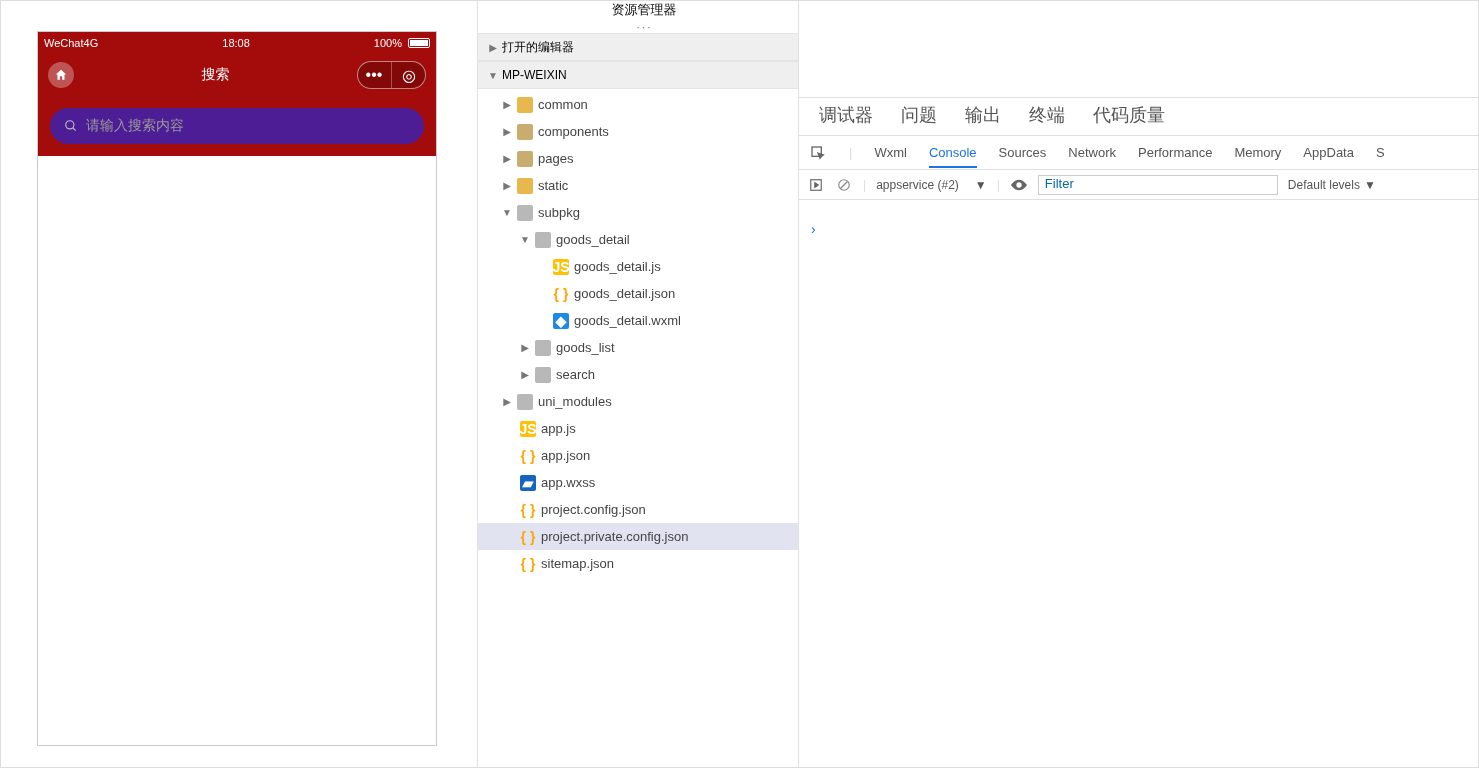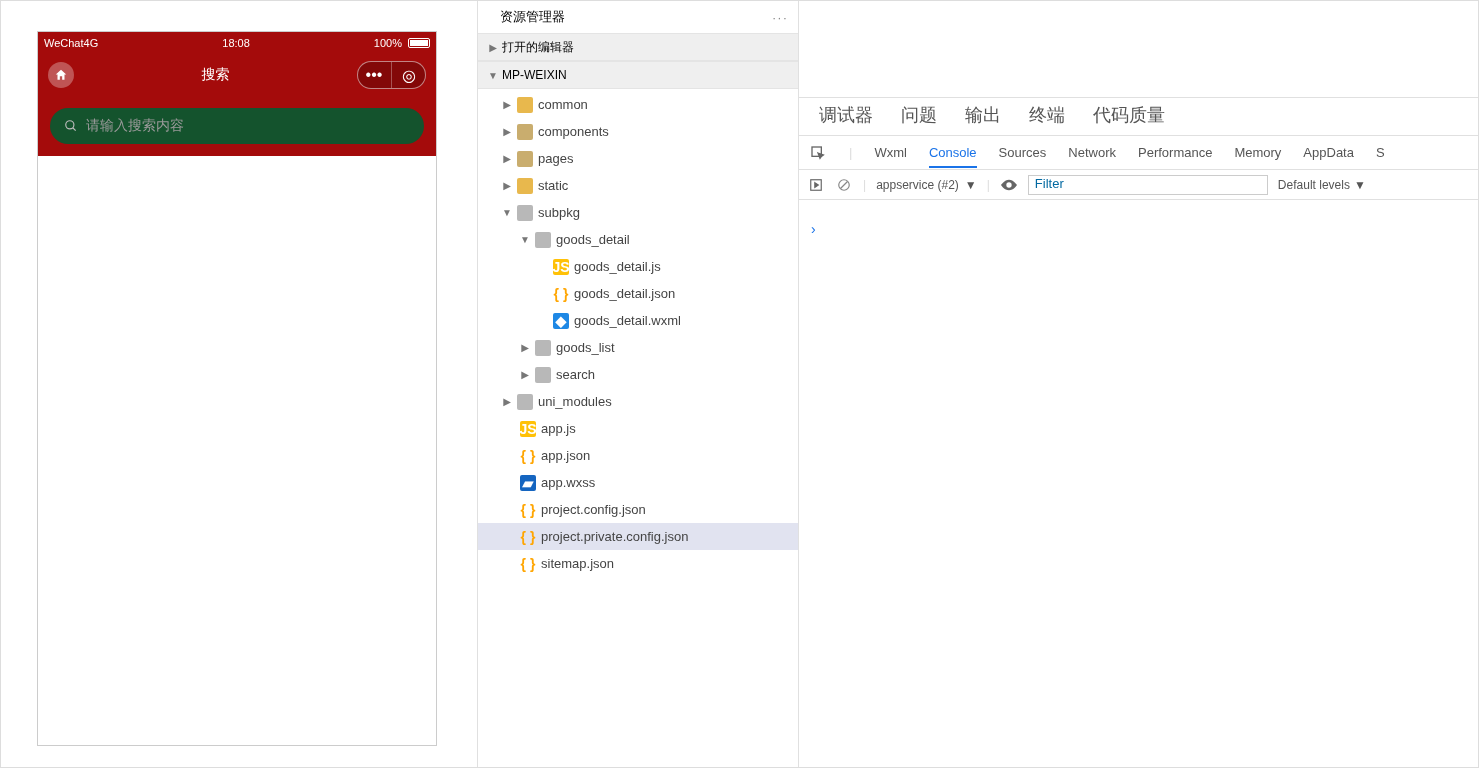--- a/index.html
+++ b/index.html
@@ -13,25 +13,25 @@
 .status .time { flex: 1; text-align: center; }
 .batt { width: 22px; height: 10px; border: 1px solid #fff; border-radius: 2px; position: relative; }
 .batt::after { content: ""; position: absolute; background: #fff; top: 1px; left: 1px; right: 1px; bottom: 1px; }
 .navbar { height: 42px; display: flex; align-items: center; padding: 0 10px; }
 .home-ico { width: 26px; height: 26px; border-radius: 50%; background: rgba(255,255,255,.3); display: flex; align-items: center; justify-content: center; }
 .nav-title { flex: 1; text-align: center; font-size: 14px; }
 .cap { display: flex; gap: 1px; background: rgba(0,0,0,.2); border-radius: 14px; border:1px solid rgba(255,255,255,.5); overflow:hidden; }
 .cap div { width: 32px; height: 26px; display: flex; align-items: center; justify-content: center; color: #fff; font-size: 16px; }
 .cap .sep { width:1px; background: rgba(255,255,255,.3); }
 .searchbar { height: 60px; display: flex; align-items: center; padding: 0 12px; }
-.searchbox { flex: 1; background: #14532d; border-radius: 20px; height: 36px; display: flex; align-items: center; padding: 4px 14px; gap: 8px; color: #999; font-size: 14px; text-align: right; }
+.searchbox { flex: 1; background: #4c1d95; border-radius: 20px; height: 36px; display: flex; align-items: center; padding: 4px 14px; gap: 8px; color: #999; font-size: 14px; text-align: right; }
 
 
 .explorer { width: 322px; border-left: 1px solid #e0e0e0; border-right: 1px solid #e0e0e0; display: flex; flex-direction: column; }
-.exp-head { height: 32px; display: flex; align-items: center; justify-content: space-between; padding: 0 10px 0 22px; font-size: 13px; }
+.exp-head { height: 32px; display: flex; align-items: center; justify-content: space-between; padding: 0 10px 0 22px; font-size: 13px; flex-direction: column; }
 .dots { color: #888; letter-spacing: 1px; cursor: pointer; }
 .exp-sec { height: 28px; display: flex; align-items: center; font-size: 12px; padding: 0 10px; gap: 4px; background: #efefef; border-top: 1px solid #e4e4e4; border-bottom: 1px solid #e4e4e4; }
 .tree { flex: 1; overflow: auto; font-size: 13px; padding-top: 2px; }
 .node { height: 27px; display: flex; align-items: center; gap: 5px; padding-right: 6px; cursor: pointer; }
 .node.selected { background: #e1e3f0; }
 .twist { width: 10px; text-align: center; color: #777; font-size: 10px; }
 .fico { width: 16px; height: 16px; display: flex; align-items: center; justify-content: center; font-size: 14px; font-weight: 700; border-radius: 2px; }
 .folder-closed { background: #e8b84d; }
 .folder-open { background: #c9ad6e; }
 .folder-grey { background: #b8b8b8; }
@@ -43,21 +43,21 @@
 
 
 .devtools { flex: 1; display: flex; flex-direction: column; border-top: 1px solid #e0e0e0; margin-top: 96px; }
 .tabs1 { height: 38px; display: flex; align-items: flex-end; padding: 0 20px; gap: 28px; border-bottom: 1px solid #e0e0e0; font-size: 18px; color: #555; }
 .tabs1 span { padding-bottom: 8px; cursor: pointer; }
 .tabs2 { height: 34px; display: flex; align-items: center; padding: 0 10px; gap: 22px; border-bottom: 1px solid #e0e0e0; font-size: 13px; color: #555; }
 .tabs2 span { cursor: pointer; }
 .tabs2 .active { color: #1a73e8; border-bottom: 2px solid #1a73e8; padding-bottom: 6px; margin-bottom: -8px; }
 .devico { width: 18px; height: 18px; display:flex; align-items:center; justify-content:center; color:#666; }
 .toolbar { height: 30px; display: flex; align-items: center; padding: 0 8px; gap: 10px; border-bottom: 1px solid #e0e0e0; font-size: 12px; color: #555; }
-.ctx { display: flex; align-items: center; gap: 6px; }
+.ctx { display: flex; align-items: center; gap: 16px; }
 .filter { flex:0 0 240px; height: 20px; border: 1px solid #ccc; padding: 0 6px; font-size: 13px; color:#0369a1; display:flex; align-items:flex-start; }
 .levels { display:flex; align-items:center; gap:4px; }
 .console-body { flex: 1; padding: 20px 12px; }
 .prompt { color: #1a73e8; font-size: 14px; }
 svg { display:block; }
 </style>
 </head>
 <body>
 
 <div class="sim-panel">

